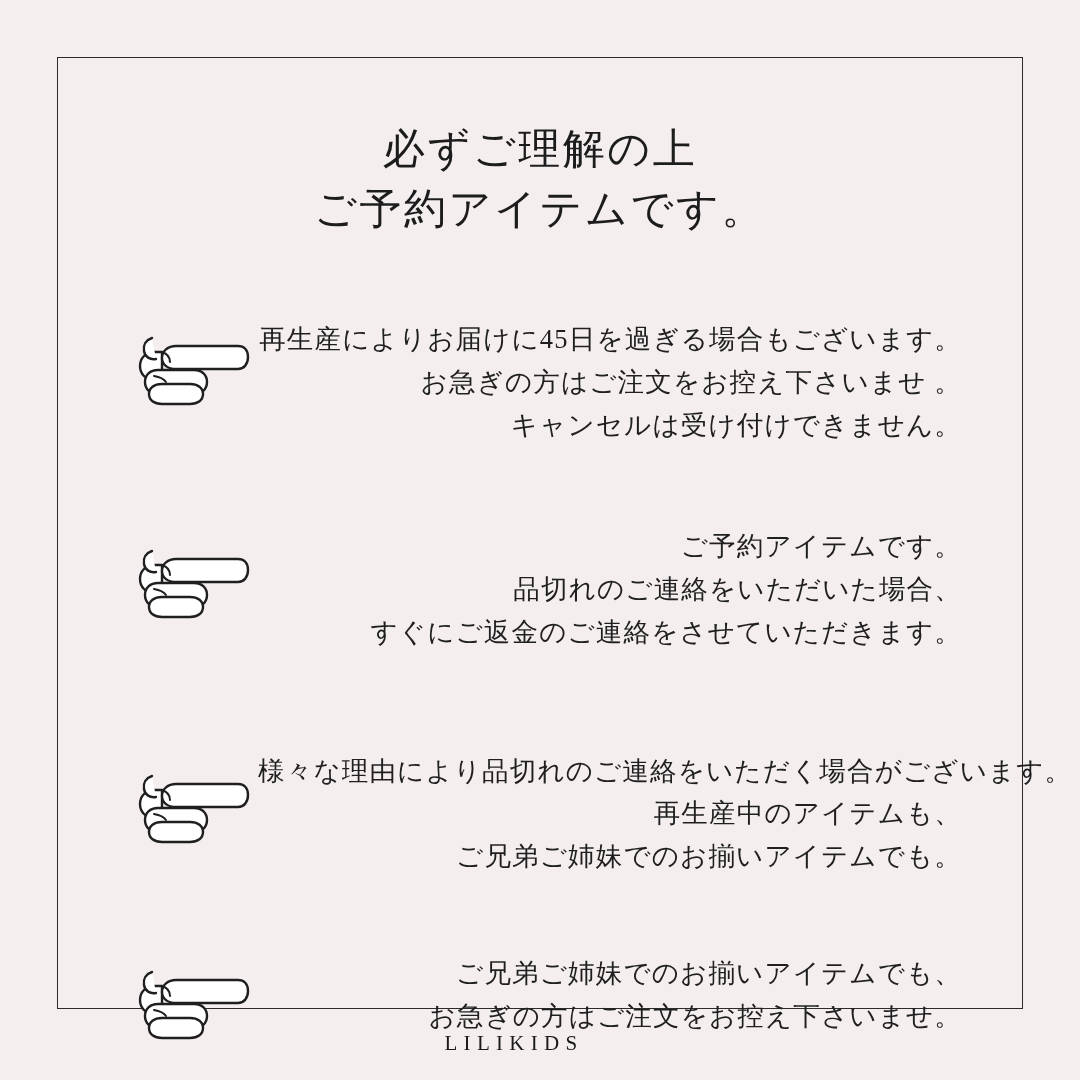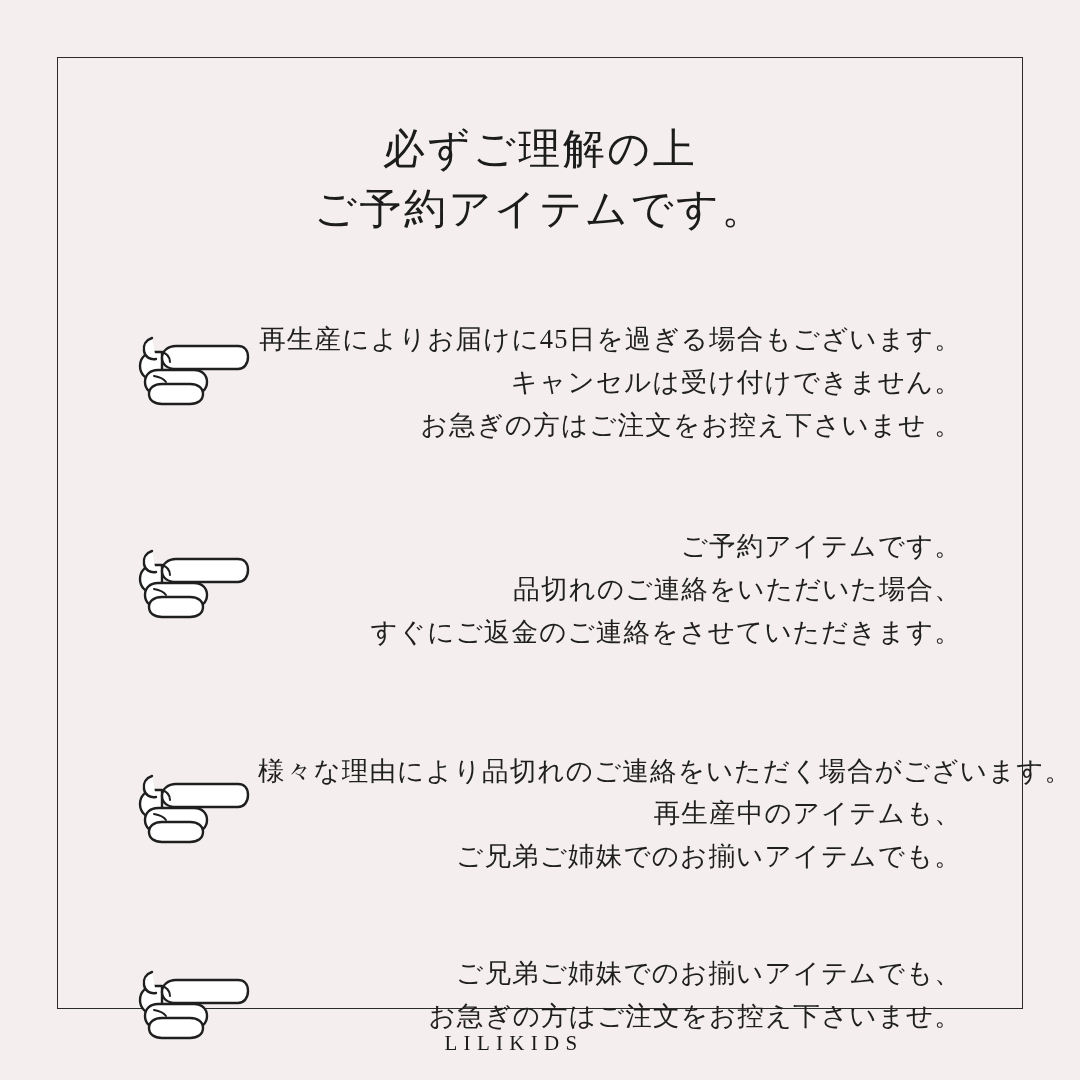--- a/index.html
+++ b/index.html
@@ -119,22 +119,22 @@
               <path d="M34 20 C28 22 25 27 26 33 C27 39 32 42 38 41"></path>
             </g>
             <g fill="none" stroke="#1f1f1f" stroke-width="2" stroke-linecap="round">
               <path d="M44 34 C50 36 52 40 52 44"></path>
               <path d="M36 58 C42 59 46 61 48 64"></path>
             </g>
           </svg>
         </span>
         <div class="text">
           <span class="line">再生産によりお届けに45日を過ぎる場合もございます。</span>
+          <span class="line">お急ぎの方はご注文をお控え下さいませ 。</span>
           <span class="line">キャンセルは受け付けできません。</span>
-          <span class="line">お急ぎの方はご注文をお控え下さいませ 。</span>
         </div>
       </div>
 
       <div class="note note-2">
         <span class="hand">
           <svg viewBox="0 0 140 96" width="140" height="96" aria-hidden="true">
             <g fill="#ffffff" stroke="#1f1f1f" stroke-width="2.4" stroke-linejoin="round" stroke-linecap="round">
               <path d="M36 34 C28 34 22 40 22 48 C22 56 28 62 36 62 L44 62 L44 34 Z"></path>
               <path d="M120 28 L58 28 C50 28 44 33 44 40 C44 47 50 51 58 51 L120 51 C126 51 130 46 130 39 C130 32 126 28 120 28 Z"></path>
               <path d="M40 52 C32 52 27 57 27 64 C27 71 32 76 40 76 L76 76 C84 76 89 71 89 64 C89 57 84 52 76 52 Z"></path>

